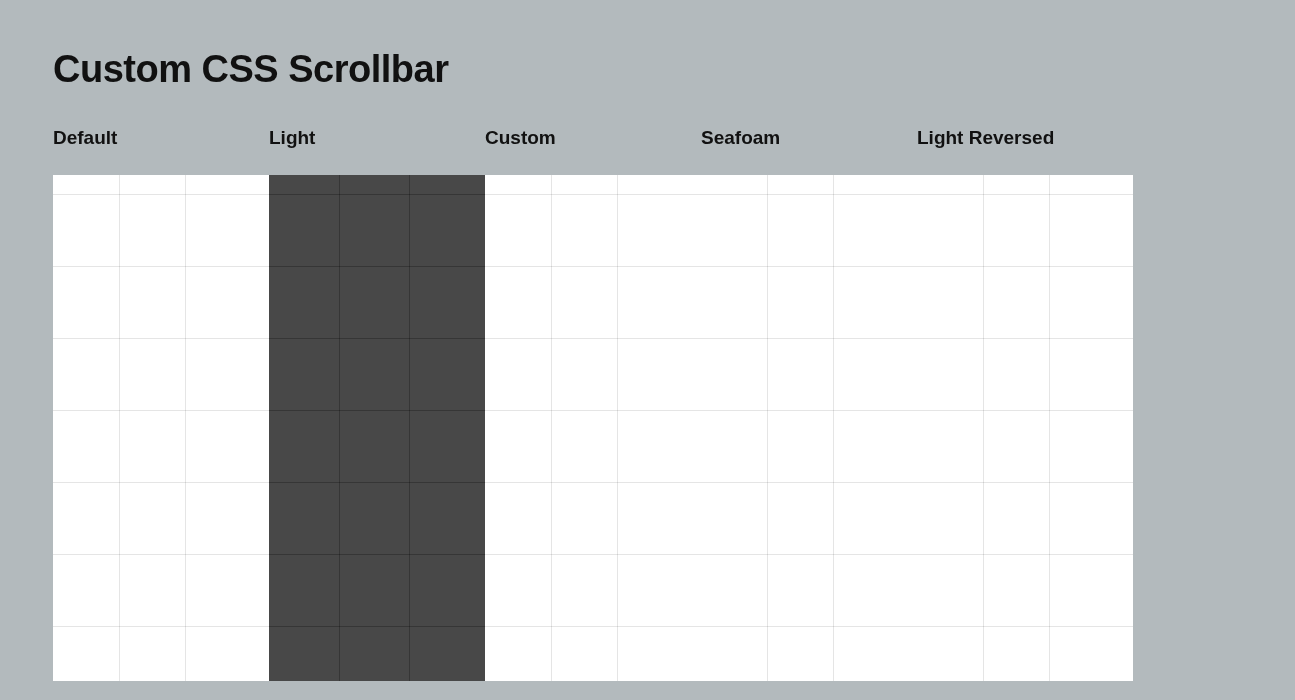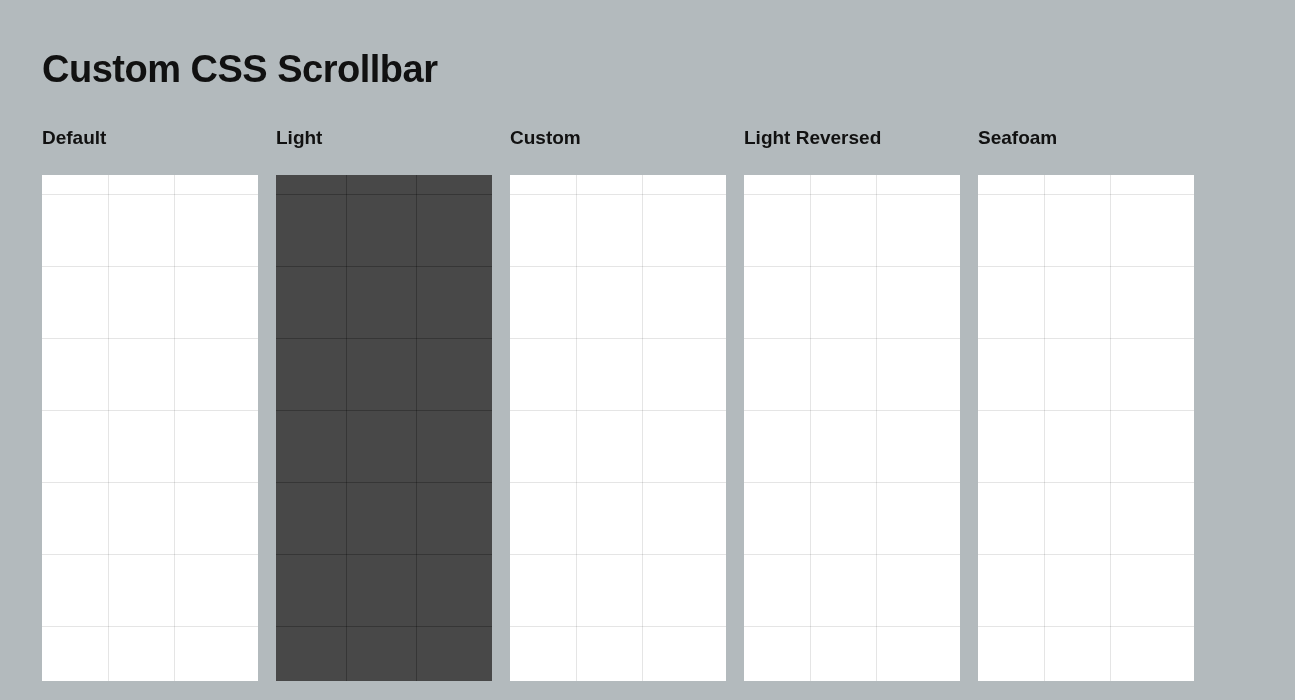--- a/index.html
+++ b/index.html
@@ -7,31 +7,30 @@
     margin: 0;
     padding: 0;
     background: #b3babd;
     font-family: Arial, Helvetica, sans-serif;
     color: #111;
     width: 1295px;
     height: 700px;
     overflow: hidden;
   }
   .page {
-    padding: 40px 42px 0 42px;
+    padding: 40px 42px 0 53px;
   }
   h1 {
     font-size: 38px;
     font-weight: 700;
     margin: 8px 0 36px 0;
     letter-spacing: -0.5px;
   }
   .cols {
     display: flex;
-    gap: 18px;
   }
   .col {
     width: 216px;
     flex: 0 0 216px;
   }
   .col h3 {
     font-size: 19px;
     font-weight: 700;
     margin: 0 0 26px 0;
   }
@@ -151,51 +150,51 @@
             <div class="row tall"></div>
           <div class="row tall"></div>
 
           <div class="vline1"></div>
             <div class="vline2"></div>
         </div>
       </div>
     </div>
 
     <div class="col">
+      <h3>Seafoam</h3>
+      <div class="box seafoam">
+        <div class="inner">
+          <div class="row short"></div>
+          <div class="row tall"></div>
+            <div class="row tall"></div>
+            <div class="row tall"></div>
+          <div class="row tall"></div>
+            <div class="row tall"></div>
+            <div class="row tall"></div>
+          <div class="row tall"></div>
+
+          <div class="vline1"></div>
+            <div class="vline2"></div>
+        </div>
+      </div>
+    </div>
+
+    <div class="col">
       <h3>Light Reversed</h3>
       <div class="box lightrev">
         <div class="inner">
           <div class="row short"></div>
           <div class="row tall"></div>
             <div class="row tall"></div>
             <div class="row tall"></div>
           <div class="row tall"></div>
             <div class="row tall"></div>
             <div class="row tall"></div>
           <div class="row tall"></div>
 
           <div class="vline1"></div>
             <div class="vline2"></div>
         </div>
       </div>
     </div>
 
-    <div class="col">
-      <h3>Seafoam</h3>
-      <div class="box seafoam">
-        <div class="inner">
-          <div class="row short"></div>
-          <div class="row tall"></div>
-            <div class="row tall"></div>
-            <div class="row tall"></div>
-          <div class="row tall"></div>
-            <div class="row tall"></div>
-            <div class="row tall"></div>
-          <div class="row tall"></div>
-
-          <div class="vline1"></div>
-            <div class="vline2"></div>
-        </div>
-      </div>
-    </div>
-
   </div>
 </div>
 
 </body></html>

